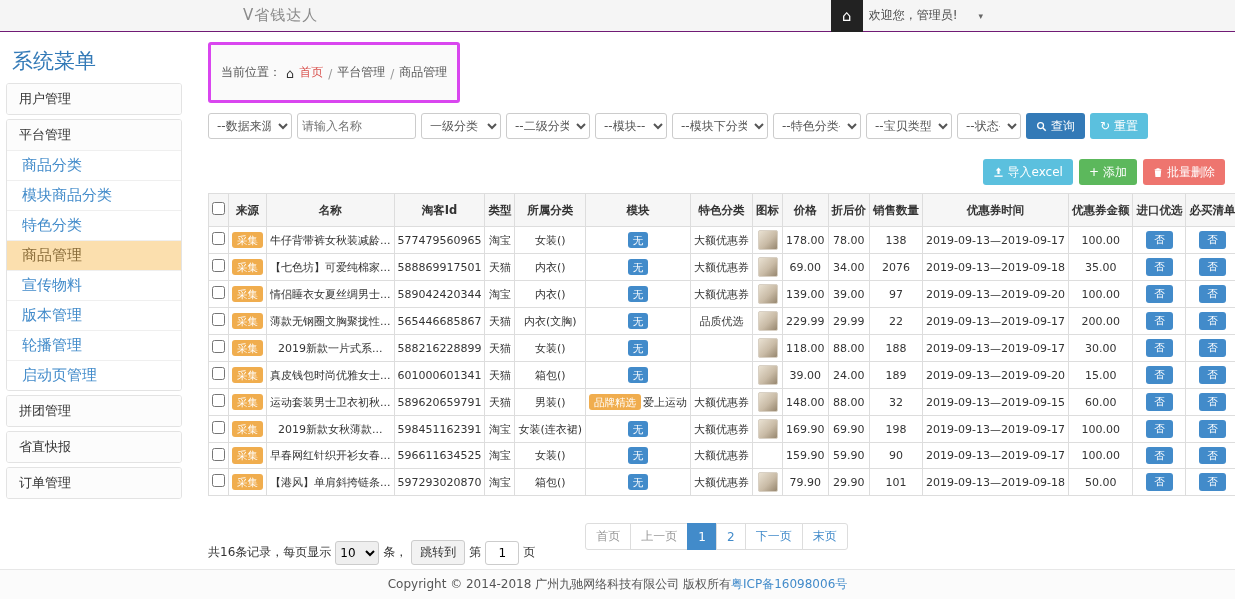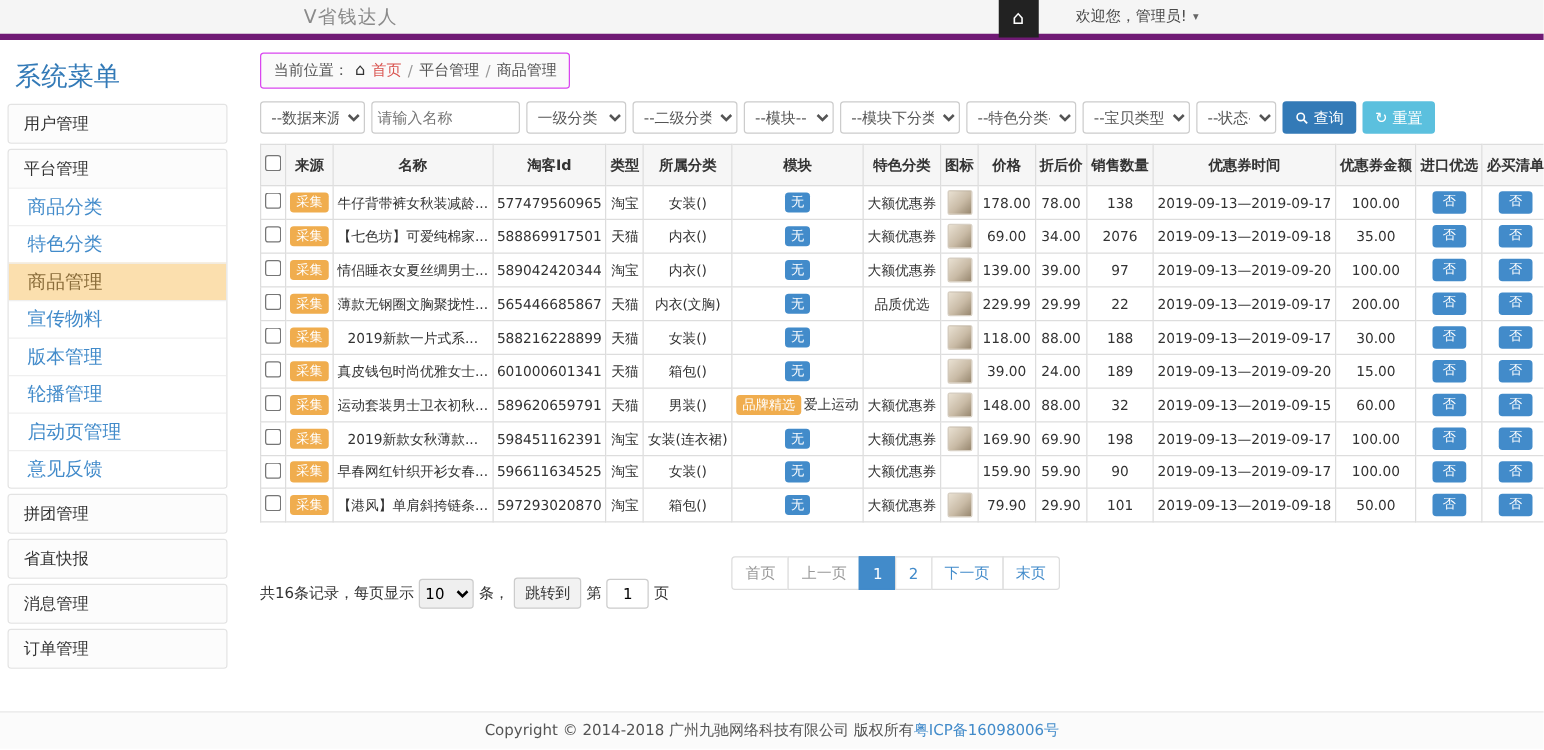--- a/index.html
+++ b/index.html
@@ -1,42 +1,42 @@
 <!DOCTYPE html>
 <html><head>
 <meta charset="utf-8">
 <style>
   * { box-sizing: border-box; margin: 0; padding: 0; }
   html,body { width:1235px; height:600px; overflow:hidden; }
   body { font-family:"DejaVu Sans","Liberation Sans",sans-serif; font-size:12px; color:#333; background:#fff; }
 
   
-  .topbar { height:32px; background:#f5f5f5; border-bottom:5px solid #701a75; display:flex; align-items:center; }
+  .topbar { height:32px; background:#f5f5f5; border-bottom:1px solid #701a75; display:flex; align-items:center; }
   .topbar .brand { margin-left:243px; font-size:15px; color:#8a8a8a; letter-spacing:1px; }
   .topbar .spacer { flex:1; }
   .topbar-right { display:flex; align-items:center; margin-right:246px; height:32px; }
   .home-btn { width:32px; height:32px; background:#222; color:#fff; display:flex; align-items:center; justify-content:center; font-size:15px; cursor:pointer; }
-  .welcome { padding:0 30px; color:#4a4a4a; font-size:12px; cursor:pointer; display:flex; gap:5px; align-items:center; }
+  .welcome { padding:0 6px; color:#4a4a4a; font-size:12px; cursor:pointer; display:flex; gap:21px; align-items:center; }
   .welcome .caret { font-size:9px; color:#666; }
 
   
   .layout { display:flex; height:537px; overflow:hidden; align-items:flex-start; }
 
   
   .sidebar { width:186px; padding:6px 4px 0 6px; flex:none; }
   .side-title { padding:9px 6px 8px; font-size:21px; color:#337ab7; }
   .group { border:1px solid #e3e3e3; border-radius:3px; margin-bottom:4px; background:#fff; overflow:hidden;font-family:Liberation Serif, serif; }
   .group-header { padding:6px 12px; font-size:13px; color:#333; background:#fcfcfc; cursor:pointer; }
   .child { padding:5px 12px 5px 15px; font-size:15px; color:#428bca; border-top:1px solid #efefef; cursor:pointer; background:#fff; }
   .child.active { background:#fbdfae; color:#8a6d3b; }
 
   
   .main { flex:1; padding:10px 10px 0 22px; min-width:0; }
 
-  .breadcrumb { display:inline-flex; align-items:center; gap:5px; border:1px solid #d946ef; background:#fafafa; border-radius:3px; padding:5px 10px; font-size:12px; color:#555; }
+  .breadcrumb { display:inline-flex; align-items:flex-end; gap:5px; border:3px solid #d946ef; background:#fafafa; border-radius:3px; padding:19px 10px; font-size:12px; color:#555; }
   .breadcrumb .bc-home-icon { color:#333; font-size:13px; }
   .breadcrumb .bc-home { color:#d9534f; text-decoration:none; cursor:pointer; }
   .breadcrumb .sep { color:#999; }
   .breadcrumb .bc-link { color:#555; text-decoration:none; cursor:pointer; }
 
   .filter-row { margin-top:10px; display:flex; align-items:center; gap:5px; flex-wrap:nowrap; }
   .filter-row select, .filter-row input[type="text"] { height:26px; border:1px solid #ccc; border-radius:3px; font-size:12px; color:#555; padding:2px 4px; background:#fff; font-family:inherit; }
   .w-src{width:84px}.w-name{width:119px}.w-l1{width:80px}.w-l2{width:84px}.w-mod{width:72px}.w-msub{width:96px}.w-feat{width:88px}.w-type{width:86px}.w-stat{width:64px}
 
   .btn { height:26px; border:none; border-radius:3px; color:#fff; font-size:12px; padding:0 10px; display:inline-flex; align-items:center; gap:4px; cursor:pointer; font-family:inherit; }
@@ -99,38 +99,35 @@
     <div class="side-title">系统菜单</div>
 
     <div class="group">
       <div class="group-header">用户管理</div>
     </div>
 
     <div class="group">
       <div class="group-header">平台管理</div>
       <div>
         <div class="child">商品分类</div>
+        <div class="child">模块商品分类</div>
         <div class="child">特色分类</div>
         <div class="child active">商品管理</div>
         <div class="child">宣传物料</div>
         <div class="child">版本管理</div>
         <div class="child">轮播管理</div>
         <div class="child">启动页管理</div>
-        <div class="child">意见反馈</div>
       </div>
     </div>
 
     <div class="group">
       <div class="group-header">拼团管理</div>
     </div>
     <div class="group">
       <div class="group-header">省直快报</div>
-    </div>
-    <div class="group">
-      <div class="group-header">消息管理</div>
     </div>
     <div class="group">
       <div class="group-header">订单管理</div>
     </div>
 
   </div>
 
   <div class="main">
 
     <div class="breadcrumb">
@@ -177,20 +174,43 @@
             </svg>
         </span>
         <span>查询</span>
       </button>
       <button class="btn btn-info">
         <span class="ic">↻</span>
         <span>重置</span>
       </button>
     </div>
 
+    <div class="action-row">
+      <button class="btn btn-info">
+        <span class="ic">
+          <svg width="11" height="11" viewBox="0 0 12 12">
+              <path d="M6 0.5l3 3.2H7.2v4H4.8v-4H3L6 0.5z" fill="#fff"></path>
+              <rect x="1.5" y="9.3" width="9" height="1.4" fill="#fff"></rect>
+            </svg>
+        </span>
+        <span>导入excel</span>
+      </button>
+      <button class="btn btn-success">
+        <span class="ic">+</span>
+        <span>添加</span>
+      </button>
+      <button class="btn btn-danger-soft">
+        <span class="ic">
+          <svg width="10" height="11" viewBox="0 0 12 12">
+              <path d="M2.2 3.4h7.6l-.7 8H2.9l-.7-8zM4.4 1h3.2l.5 1H10v1.1H2V2h1.9l.5-1z" fill="#fff"></path>
+            </svg>
+        </span>
+        <span>批量删除</span>
+      </button>
+    </div>
 
     <table class="grid">
       <thead>
         <tr>
           <th><input type="checkbox" style=""></th>
           <th>来源</th>
           <th>名称</th>
           <th>淘客Id</th>
           <th>类型</th>
           <th>所属分类</th>

